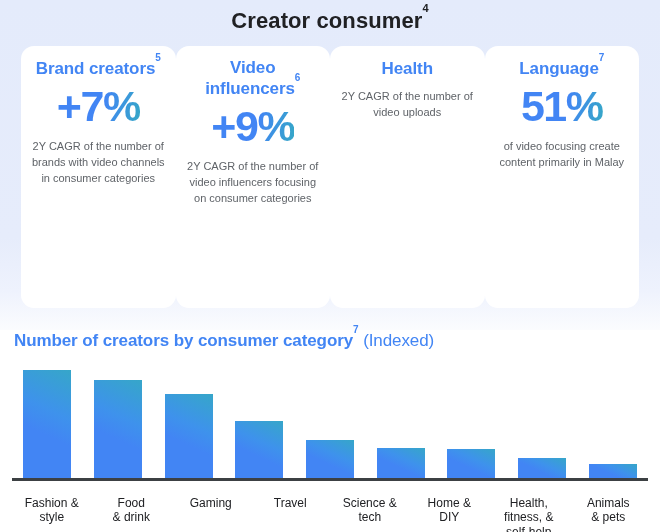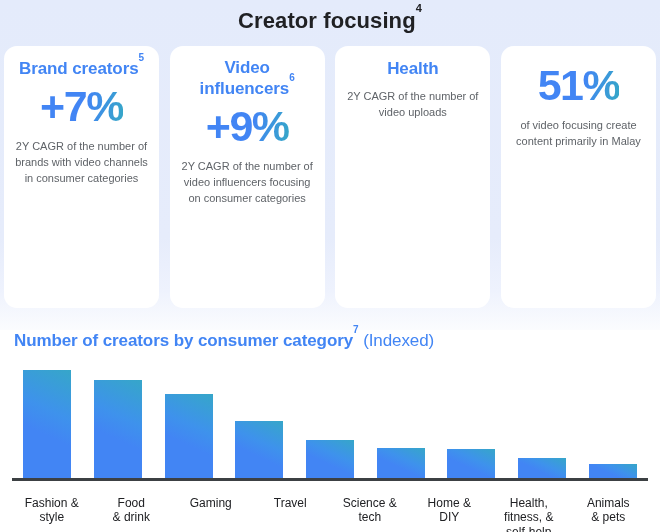--- a/index.html
+++ b/index.html
@@ -24,21 +24,21 @@
     text-align:center;
     font-size:22px;font-weight:bold;color:#202124;
     letter-spacing:0.1px;
   }
   .panel-title sup{font-size:11px;font-weight:bold;top:-0.7em;position:relative;}
 
   
   .cards{
     position:absolute;left:0;top:46px;width:660px;height:262px;
     display:flex;justify-content:space-between;
-    padding:0 4px;box-sizing:border-box;
+    padding:0 21px;box-sizing:border-box;
   }
   .card{
     width:155px;
     background:#ffffff;
     border-radius:13px;
     box-sizing:border-box;
     padding:12px 8px 8px 8px;
     text-align:center;
     display:flex;flex-direction:column;align-items:center;
   }
@@ -108,21 +108,21 @@
   }
 </style>
 </head>
 <body>
 
 <div class="page">
 
   <div class="top-panel">
 
     <div class="panel-title">
-      <span>Creator focusing</span><sup>4</sup>
+      <span>Creator consumer</span><sup>4</sup>
     </div>
 
     <div class="cards">
 
       <div class="card">
         <div class="card-title">
           <span>Brand creators</span><sup>5</sup>
         </div>
         <div class="card-stat">+7%</div>
         <div class="card-desc">2Y CAGR of the number of brands with video channels in consumer categories</div>
@@ -137,20 +137,23 @@
       </div>
 
       <div class="card">
         <div class="card-title">
           <span>Health</span><sup></sup>
         </div>
         <div class="card-desc">2Y CAGR of the number of video uploads</div>
       </div>
 
       <div class="card">
+        <div class="card-title">
+          <span>Language</span><sup>7</sup>
+        </div>
         <div class="card-stat">51%</div>
         <div class="card-desc">of video focusing create content primarily in Malay</div>
       </div>
 
     </div>
   </div>
 
   <div class="chart-block">
 
     <div class="chart-title">

